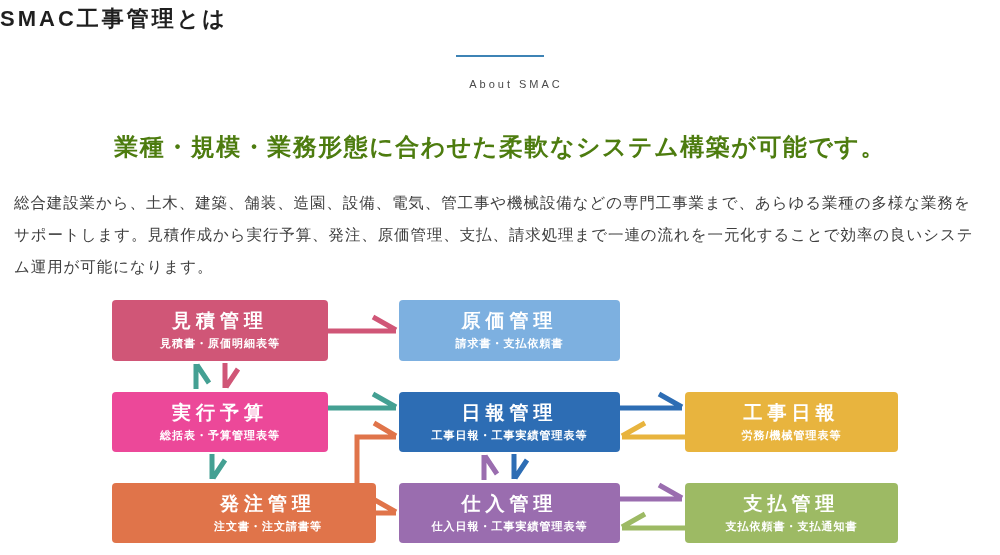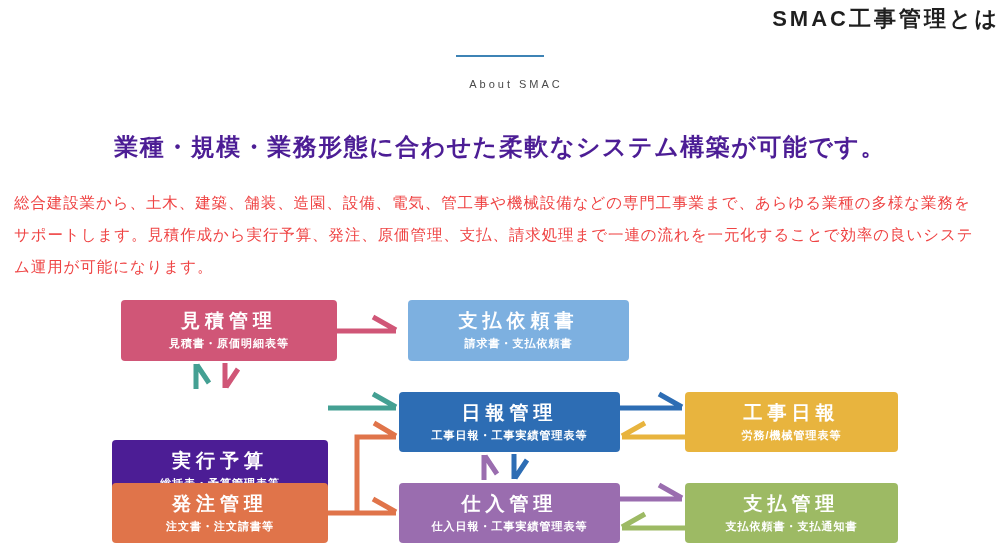--- a/index.html
+++ b/index.html
@@ -5,71 +5,71 @@
   html,body{margin:0;padding:0;background:#ffffff;}
   .page{
     position:relative;
     width:1000px;height:555px;
     overflow:hidden;
     background:#ffffff;
     font-family:"Liberation Sans","DejaVu Sans",sans-serif;
   }
   .page-title{
     position:absolute;top:5px;left:0;width:1000px;
-    margin:0;text-align:right;
+    margin:0;text-align:left;
     font-size:22px;line-height:28px;font-weight:bold;
     letter-spacing:3px;color:#1f1f1f;
   }
   .title-divider{
     position:absolute;top:55px;left:456px;
     width:88px;height:2px;background:#3e83b5;
   }
   .section-subtitle{
     position:absolute;top:78px;left:16px;width:1000px;
     text-align:center;
     font-size:11px;letter-spacing:3px;color:#4a4a4a;
   }
   .lead-heading{
     position:absolute;top:131px;left:0;width:1000px;
     margin:0;text-align:center;
     font-size:24px;line-height:32px;font-weight:bold;
-    letter-spacing:1.5px;color:#4c1d95;
+    letter-spacing:1.5px;color:#4d7c0f;
   }
   .intro-paragraph{
     position:absolute;top:187px;left:14px;width:973px;
     margin:0;
     font-size:15.5px;line-height:32px;letter-spacing:0.9px;
-    color:#ef4444;text-align:left;
+    color:#404040;text-align:left;
     word-break:break-all;
   }
   .diagram{position:absolute;top:0;left:0;width:1000px;height:555px;}
   .arrow-layer{position:absolute;top:0;left:0;width:1000px;height:555px;pointer-events:none;}
   .box{
     position:absolute;
     border-radius:4px;
     color:#ffffff;text-align:center;
     display:flex;flex-direction:column;justify-content:center;align-items:center;
     gap:5px;
   }
   .box-title{font-size:19px;font-weight:bold;letter-spacing:5px;line-height:20px;}
   .box-sub{font-size:11px;font-weight:bold;letter-spacing:1px;line-height:14px;}
   
   .c1{left:112px;width:216px;}
   .c2{left:399px;width:221px;}
   .c3{left:685px;width:213px;}
-  .r1{top:300px;height:61px;margin-left:9px;}
+  .r1{top:300px;height:61px;}
   .r2{top:392px;height:60px;}
   .r3{top:483px;height:60px;}
   
   .bg-estimate{background:#d05677;}
   .bg-billing{background:#7db0e0;}
-  .bg-budget{background:#4c1d95;margin-top:48px;}
+  .bg-budget{background:#ec4899;}
   .bg-daily{background:#2d6db4;text-align:right;}
   .bg-labor{background:#e8b43e;}
-  .bg-order{background:#e0744a;}
+  .bg-order{background:#e0744a;padding-left:48px;}
   .bg-purchase{background:#9a6daf;}
   .bg-payment{background:#9dba64;}
 </style>
 </head>
 <body>
 
 <div class="page">
 
   <h1 class="page-title">SMAC工事管理とは</h1>
   <div class="title-divider"></div>
@@ -108,21 +108,21 @@
 
       <path stroke="#9dba64" d="M685 528 H622 M645 514 L622 527"></path>
     </svg>
 
     <div class="box c1 r1 bg-estimate">
       <div class="box-title">見積管理</div>
       <div class="box-sub">見積書・原価明細表等</div>
     </div>
 
     <div class="box c2 r1 bg-billing">
-      <div class="box-title">支払依頼書</div>
+      <div class="box-title">原価管理</div>
       <div class="box-sub">請求書・支払依頼書</div>
     </div>
 
     <div class="box c1 r2 bg-budget">
       <div class="box-title">実行予算</div>
       <div class="box-sub">総括表・予算管理表等</div>
     </div>
 
     <div class="box c2 r2 bg-daily">
       <div class="box-title">日報管理</div>

